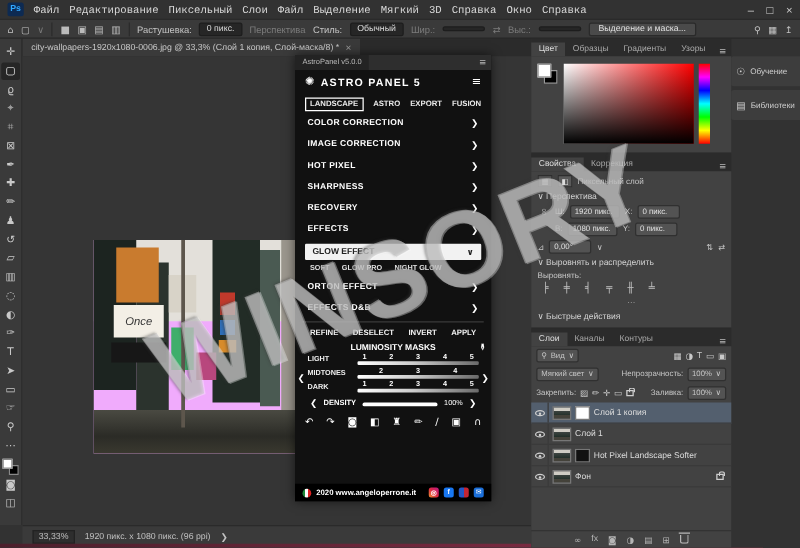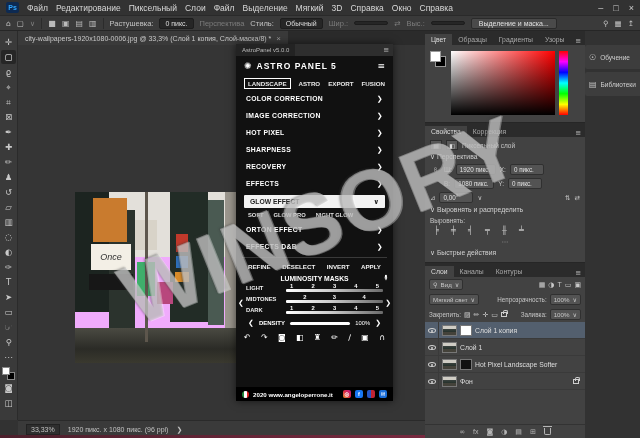--- a/index.html
+++ b/index.html
@@ -6,21 +6,21 @@
   html,body { width:640px; height:438px; overflow:hidden; background:#323232;
     font-family:"Liberation Sans", sans-serif; color:#d6d6d6; }
   .abs { position:absolute; }
   .g { font-family:"DejaVu Sans", sans-serif; }
 
   
   #titlebar { left:0; top:0; width:640px; height:15px; background:#323232;
     display:flex; align-items:center; gap:8px; padding:0 6px; font-size:8.5px; }
   #ps-logo { width:13px; height:11px; background:#0d2a52; color:#31a8ff; font-size:7px;
     font-weight:bold; display:flex; align-items:center; justify-content:center; border-radius:2px; }
-  .menu-item { color:#d8d8d8; cursor:default; white-space:nowrap; }
+  .menu-item { color:#d8d8d8; cursor:default; white-space:nowrap;font-family:Liberation Mono, monospace; }
   #win-controls { margin-left:auto; display:flex; gap:10px; font-size:9px; color:#cfcfcf; }
 
   #optionsbar { left:0; top:15px; width:640px; height:16px; background:#3a3a3a;
     border-top:1px solid #2a2a2a; border-bottom:1px solid #262626;
     display:flex; align-items:center; gap:6px; padding:0 6px; font-size:7.5px; color:#c4c4c4; }
   .opt-field { background:#262626; border:1px solid #1d1d1d; border-radius:2px;
     padding:1px 5px; font-size:7px; color:#ddd; min-width:34px; }
   .opt-sep { width:1px; height:11px; background:#2b2b2b; }
   .opt-btn { background:#4a4a4a; border:1px solid #2a2a2a; border-radius:2px;
     padding:1px 7px; font-size:7px; color:#e0e0e0; }

